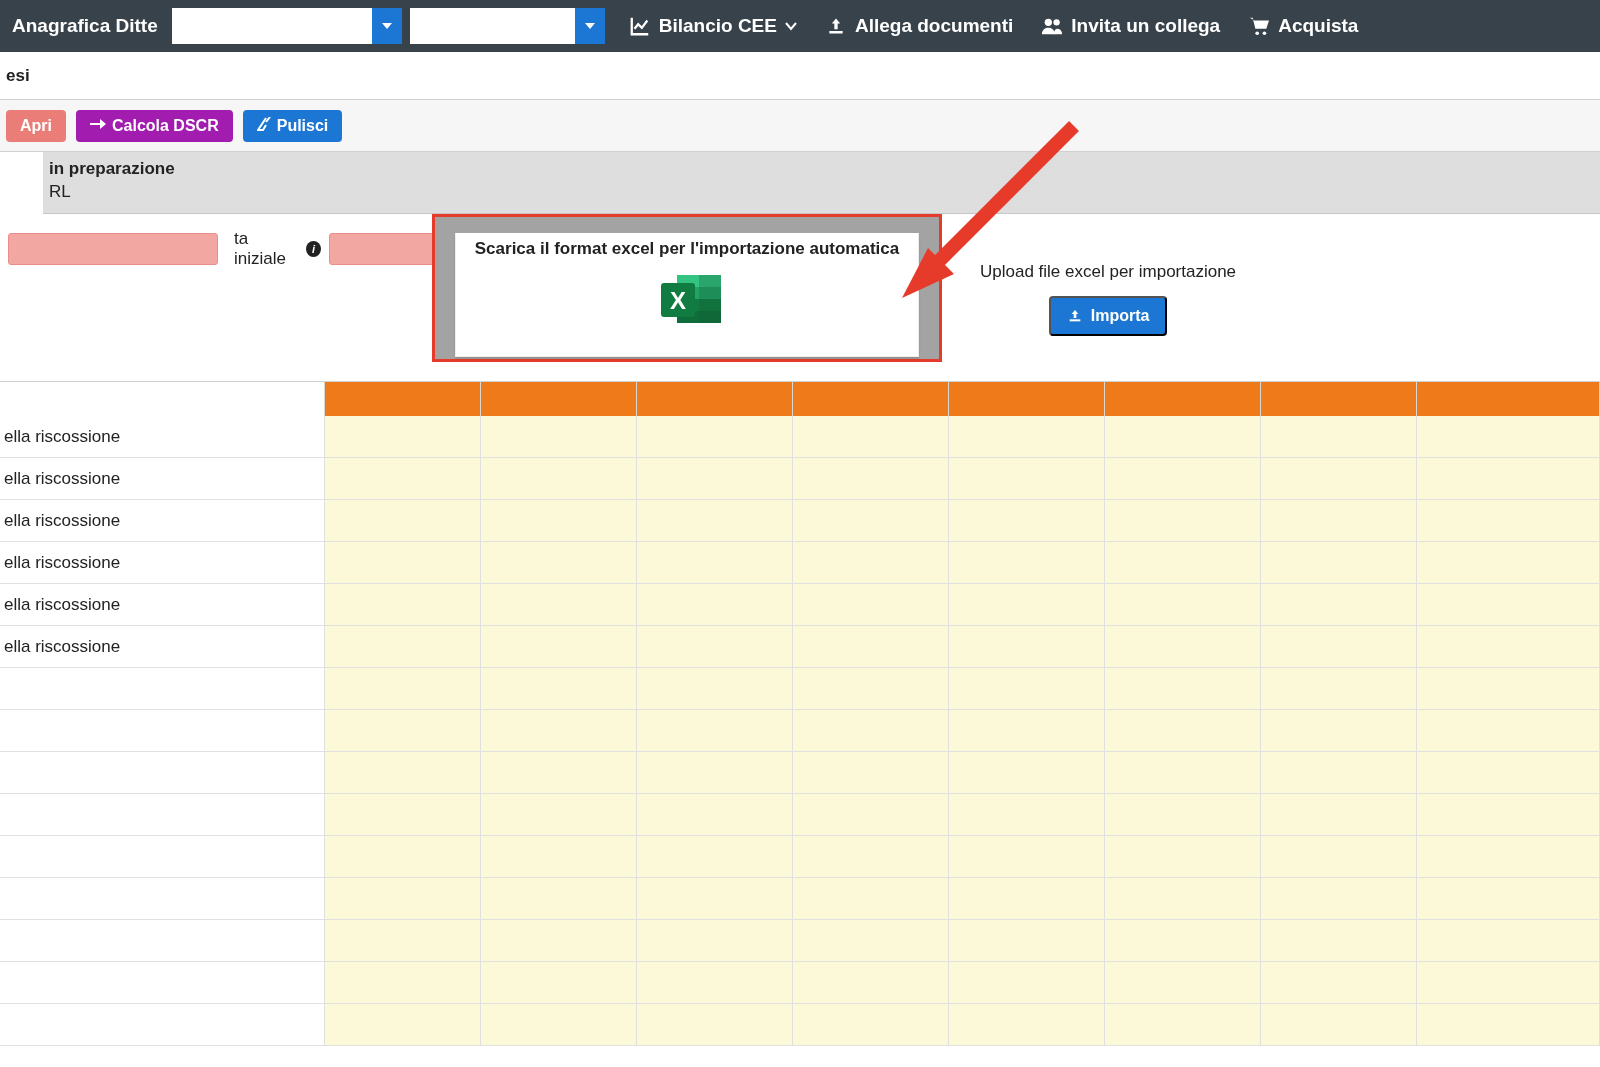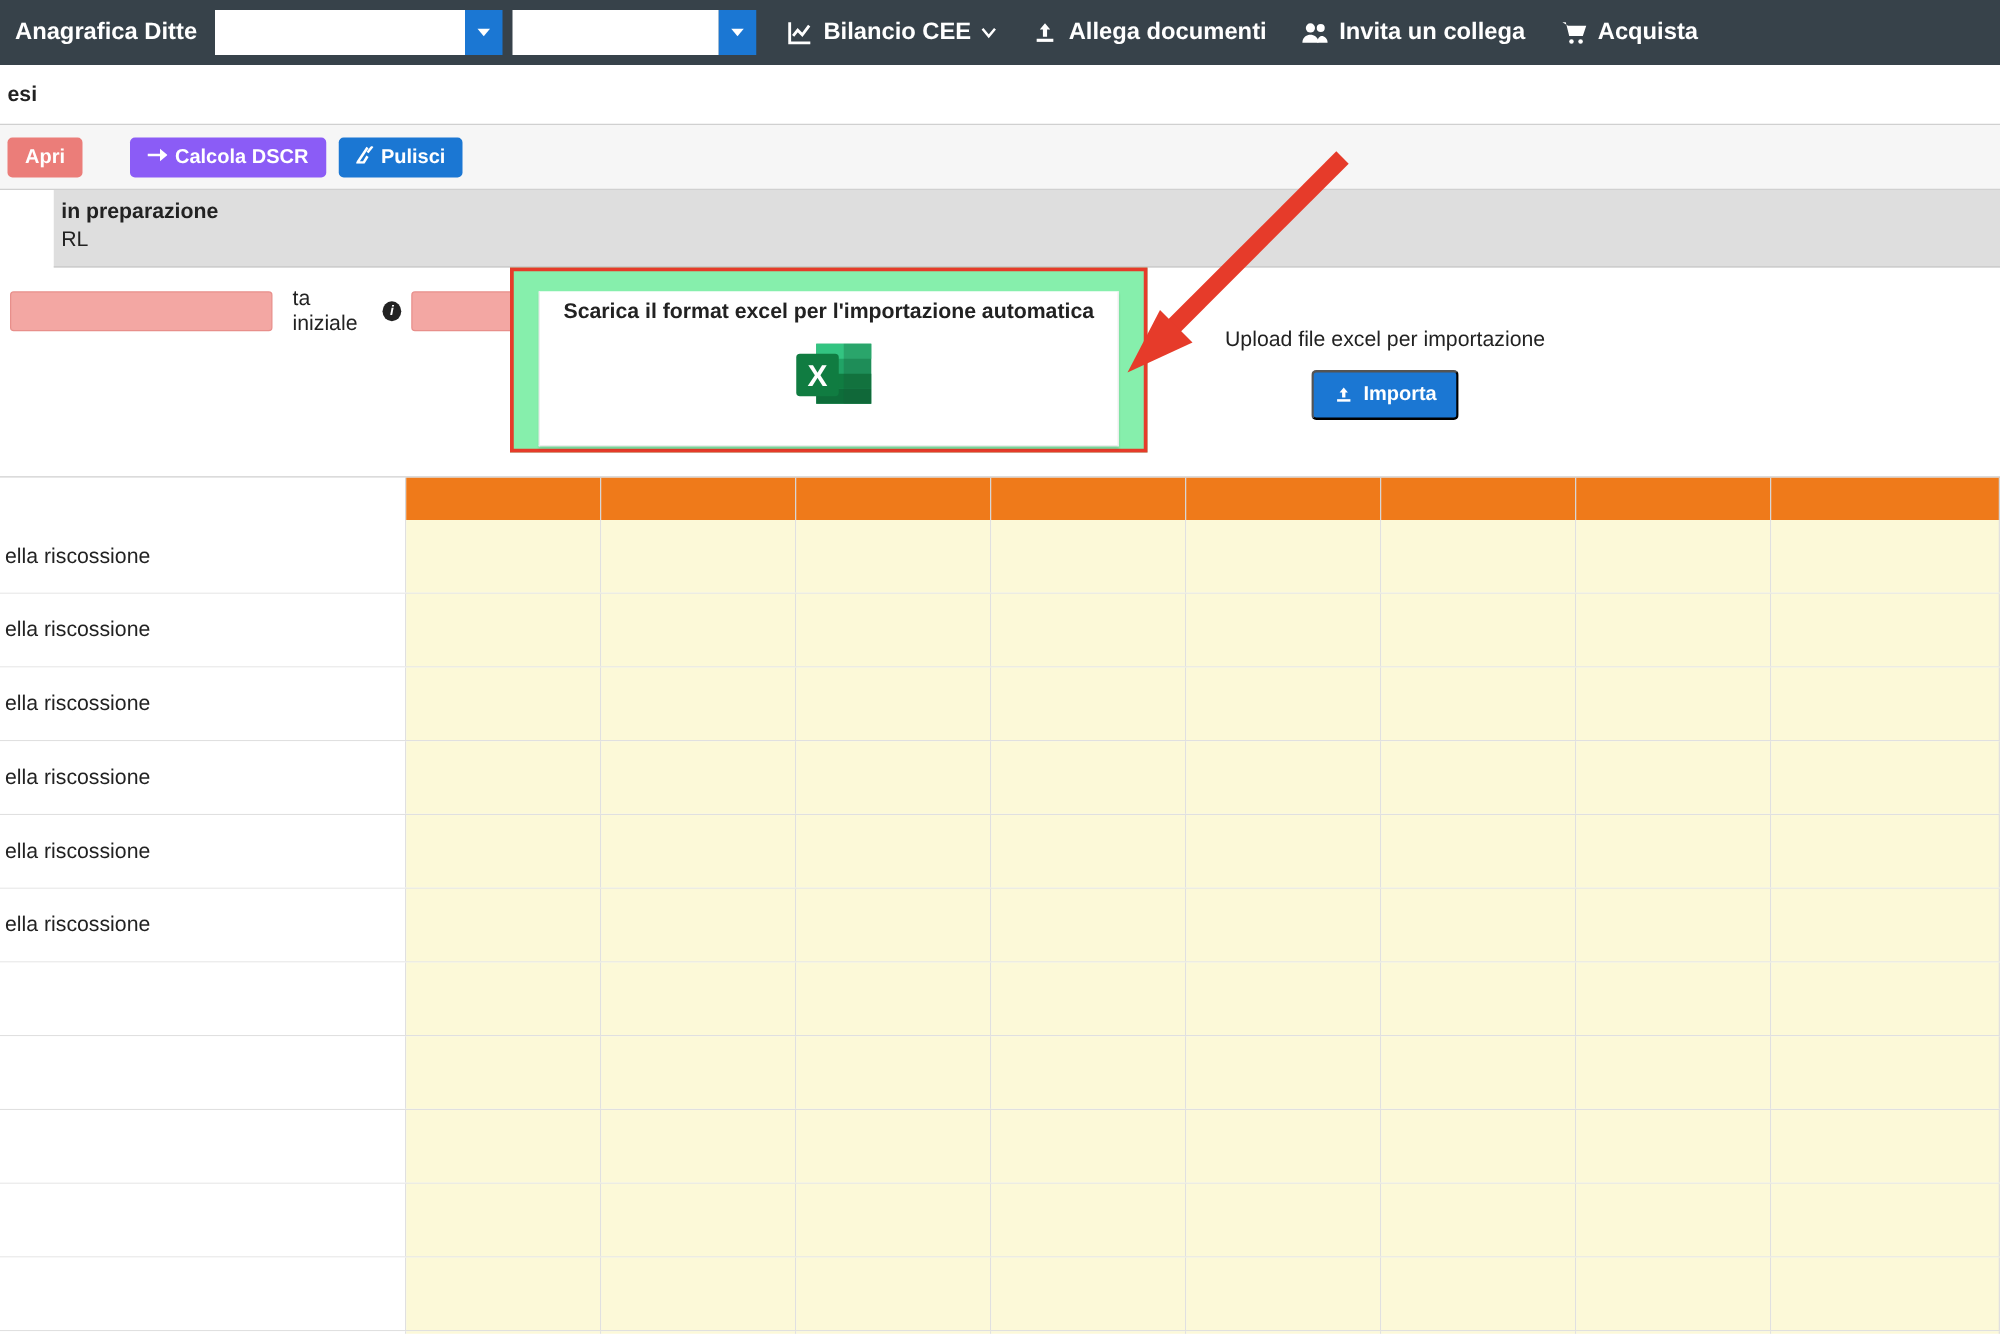--- a/index.html
+++ b/index.html
@@ -69,21 +69,21 @@
     gap: 6px;
     color: #fff;
     font-weight: 700;
     font-size: 16px;
     padding: 7px 14px;
     border-radius: 4px;
     cursor: pointer;
     border: none;
   }
   .btn-red { background: #eb7d79; }
-  .btn-blue-light { background: #8b5cf6; margin-left: 28px; }
+  .btn-blue-light { background: #a21caf; }
   .btn-blue { background: #1b77d3; }
 
   
   .statusbar {
     background: #dedede;
     height: 62px;
     border-bottom: 1px solid #c7c7c7;
     padding: 6px 6px;
     font-size: 17px;
     font-weight: 700;
@@ -117,26 +117,26 @@
     font-size: 11px; font-weight: 700; font-style: italic;
   }
   .pink-input {
     width: 210px; height: 32px; background: #f3a7a3;
     border: 1px solid #e88f8b; border-radius: 3px;
   }
 
   
   .download-panel {
     position: absolute;
-    left: 408px;
+    left: 432px;
     top: 0;
     width: 510px;
     height: 148px;
     border: 3px solid #e63b2a;
-    background: #86efac;
+    background: #a3a3a3;
     padding: 16px 20px 8px 20px;
   }
   .download-panel-inner {
     background: #fff;
     height: 124px;
     box-shadow: 0 2px 2px rgba(0,0,0,0.12);
     border: 1px solid #eee;
     border-top: none;
     display: flex;
     flex-direction: column;
@@ -153,21 +153,21 @@
   .upload-label { font-size: 17px; color: #222; margin-bottom: 14px; }
   .btn-import { background: #1b77d3; padding: 9px 16px; border-radius: 4px; display: inline-flex; gap: 8px; align-items: center; color:#fff; font-weight:700; font-size:16px;justify-content:center; }
 
   
   .grid { display: flex; flex-direction: column; }
   .grid-header { display: flex; height: 34px; }
   .grid-header .hcell { background: #ef7a1a; border-right: 1px solid #d6d6d6; }
   .hcell.first { width: 325px; background: #fff; }
   .hcell { width: 156px; }
   .hcell.last { flex: 1; }
-  .grow { display: flex; height: 59px; border-bottom: 1px solid #e0e0e0; }
+  .grow { display: flex; height: 42px; border-bottom: 1px solid #e0e0e0; }
   .gcell.first {
     width: 325px; background: #fff; border-right: 1px solid #e0e0e0;
     display: flex; align-items: center; padding-left: 4px;
     font-size: 17px; color: #222;
   }
   .gcell { width: 156px; background: #fcf9d8; border-right: 1px solid #e0e0e0; }
   .gcell.last { flex: 1; }
 
   svg { display: block; }
 </style>

